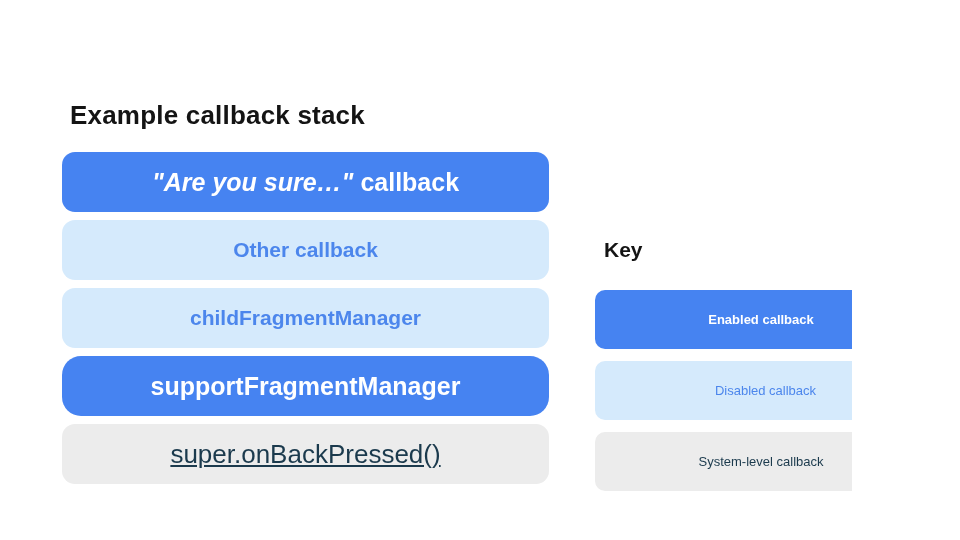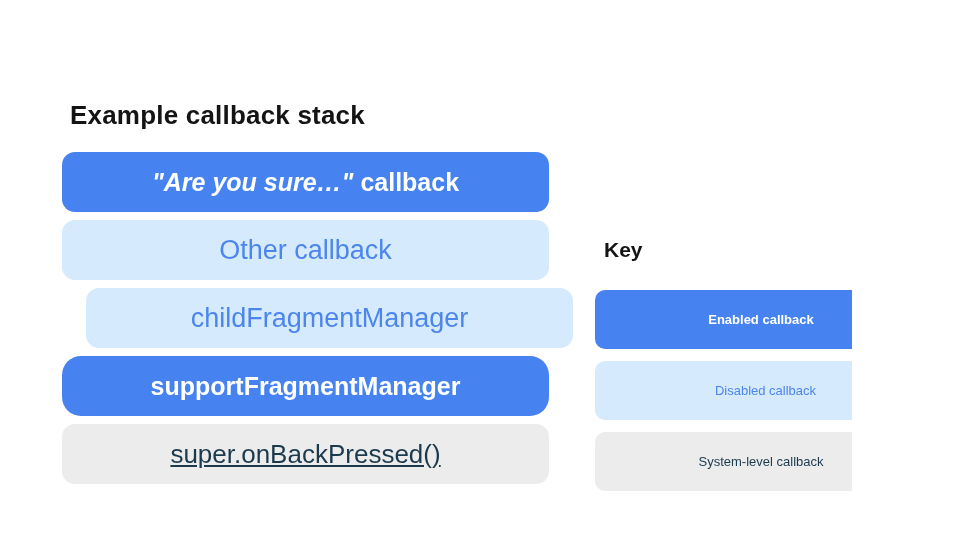--- a/index.html
+++ b/index.html
@@ -47,33 +47,33 @@
   }
   .stack-box.enabled{
     background:var(--enabled-bg);
     color:var(--enabled-text);
     font-weight:700;
     font-size:25px;
   }
   .stack-box.disabled{
     background:var(--disabled-bg);
     color:var(--disabled-text);
-    font-weight:400;
-    font-size:27px;
+    font-weight:700;
+    font-size:21px;
   }
   .stack-box.system{
     background:var(--system-bg);
     color:var(--system-text);
     font-weight:400;
     font-size:26px;
     text-decoration:underline;
   }
   .stack-1{top:152px;}
   .stack-2{top:220px;}
-  .stack-3{top:288px;margin-left:24px;}
+  .stack-3{top:288px;}
   .stack-4{top:356px;border-radius:19px;}
   .stack-5{top:424px;}
   .quote-italic{font-style:italic;}
   .key-title{
     position:absolute;
     left:604px;
     top:238px;
     font-size:21px;
     font-weight:600;
     color:var(--title-text);

